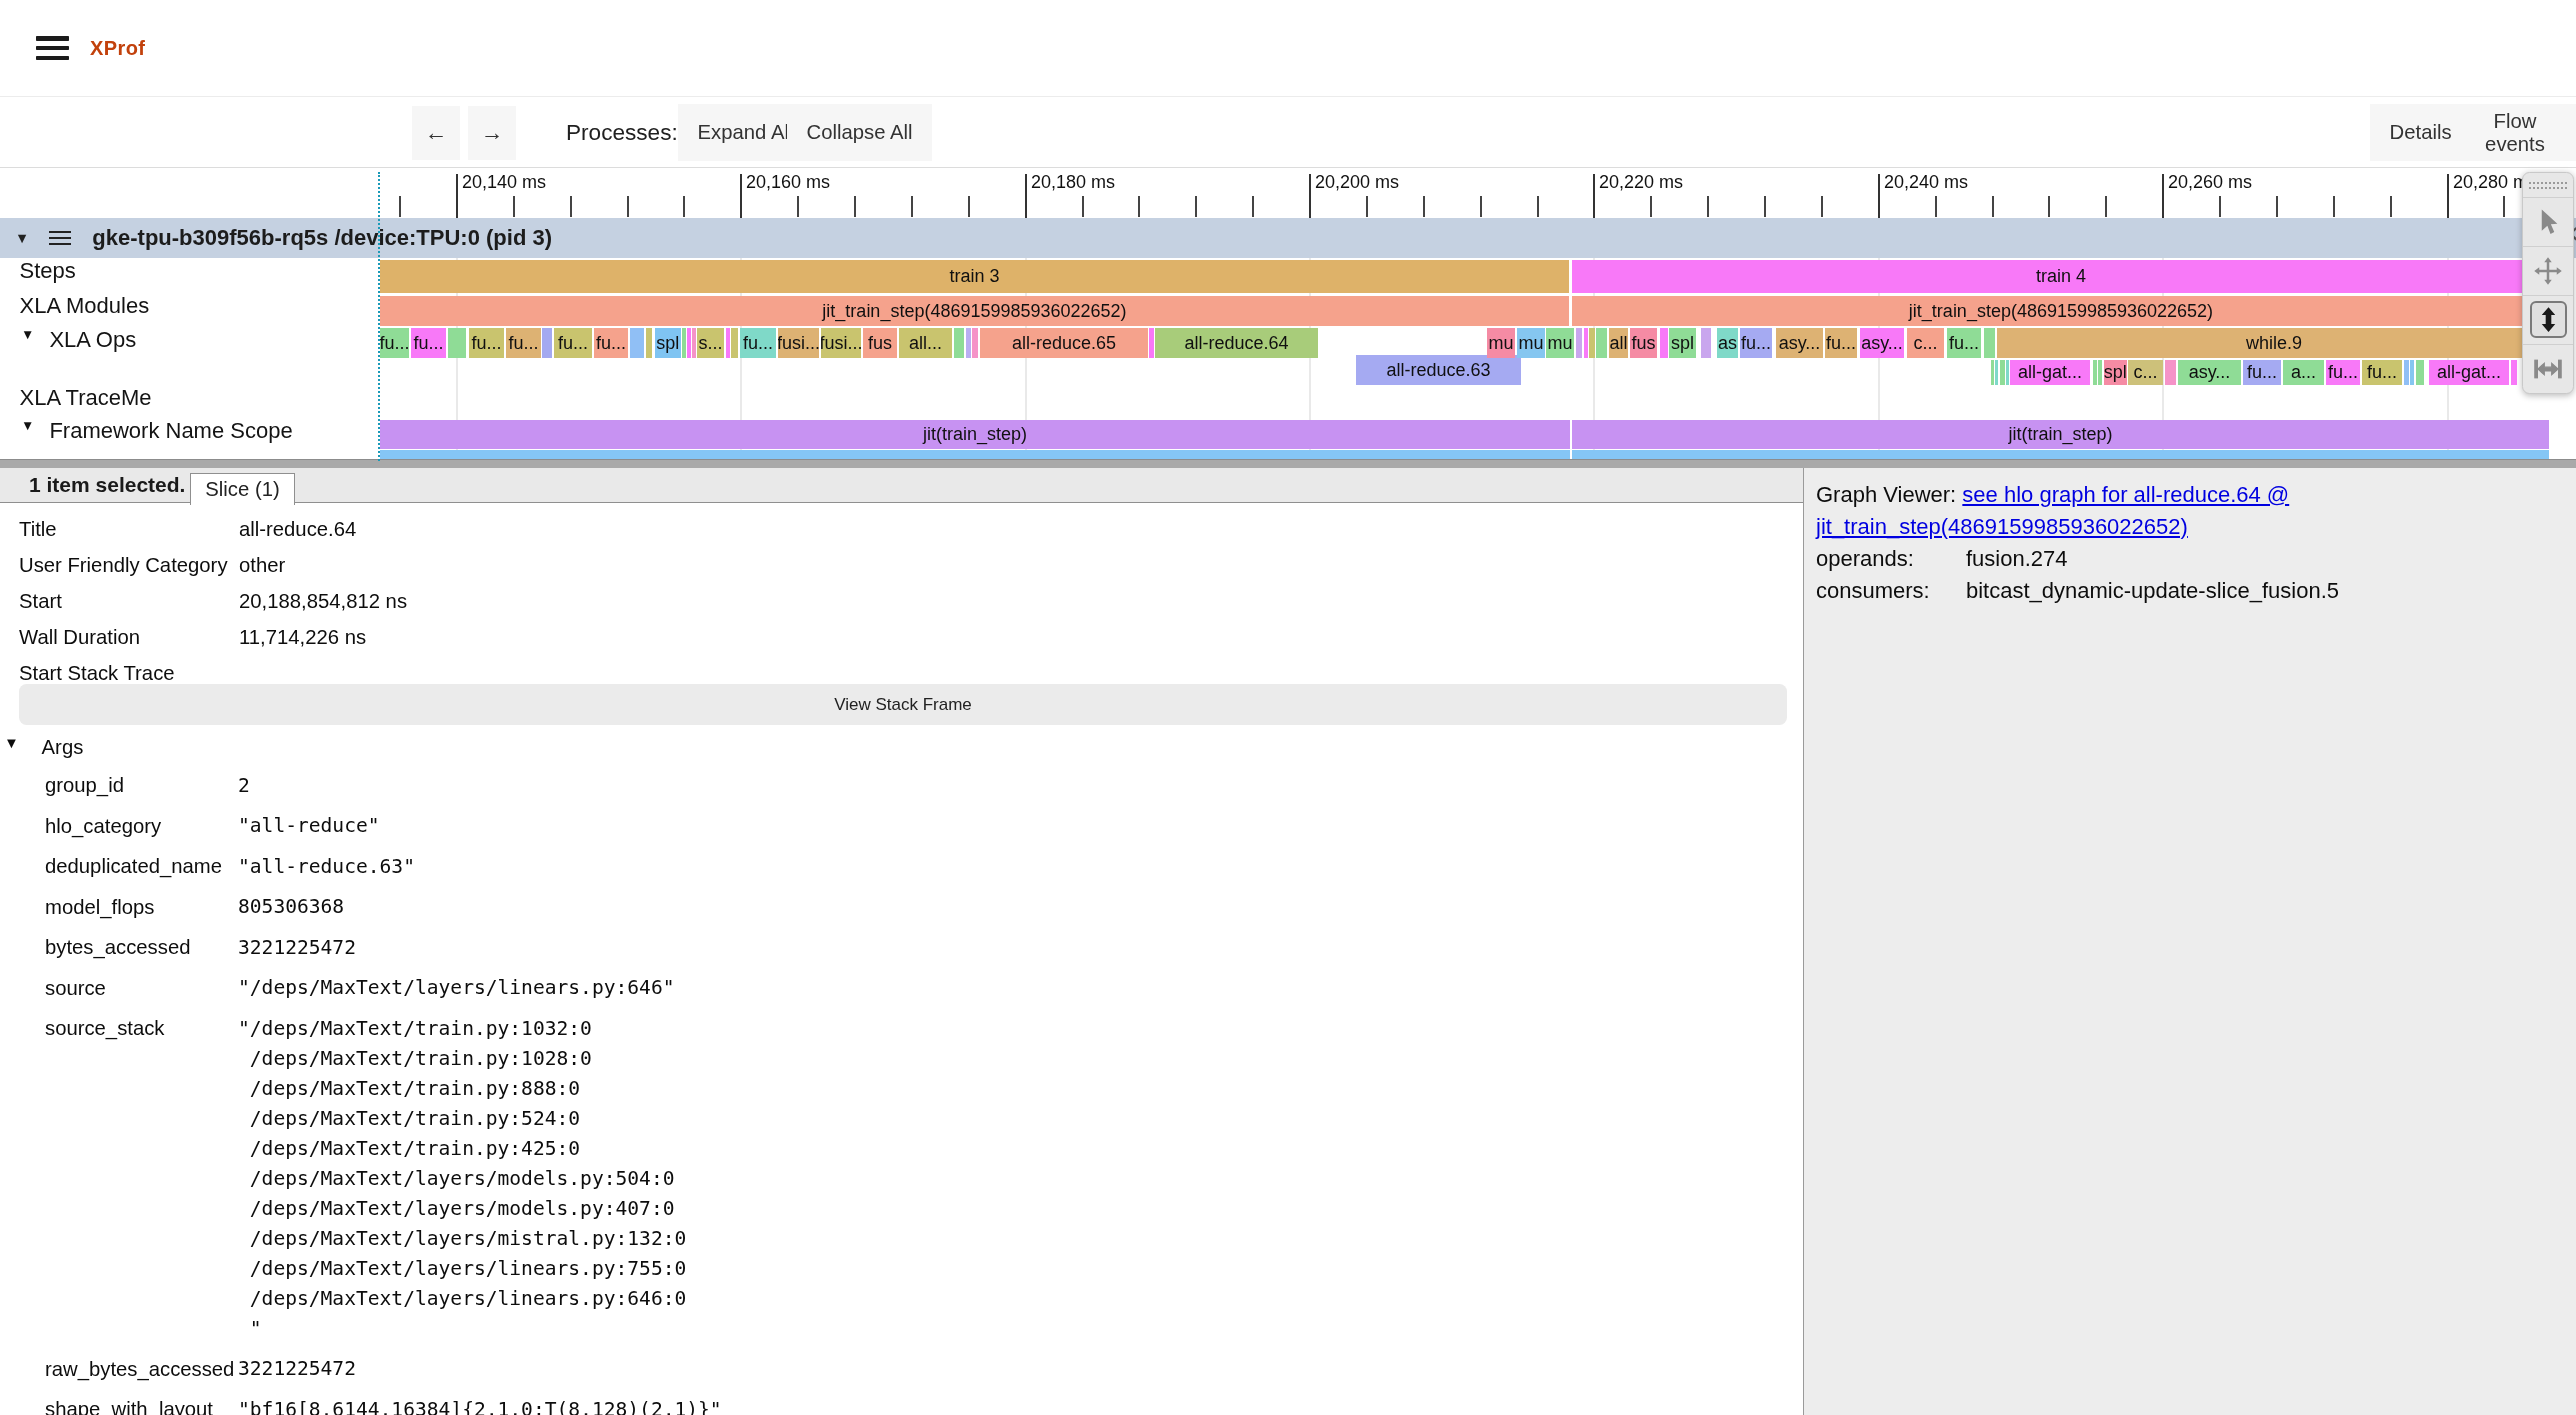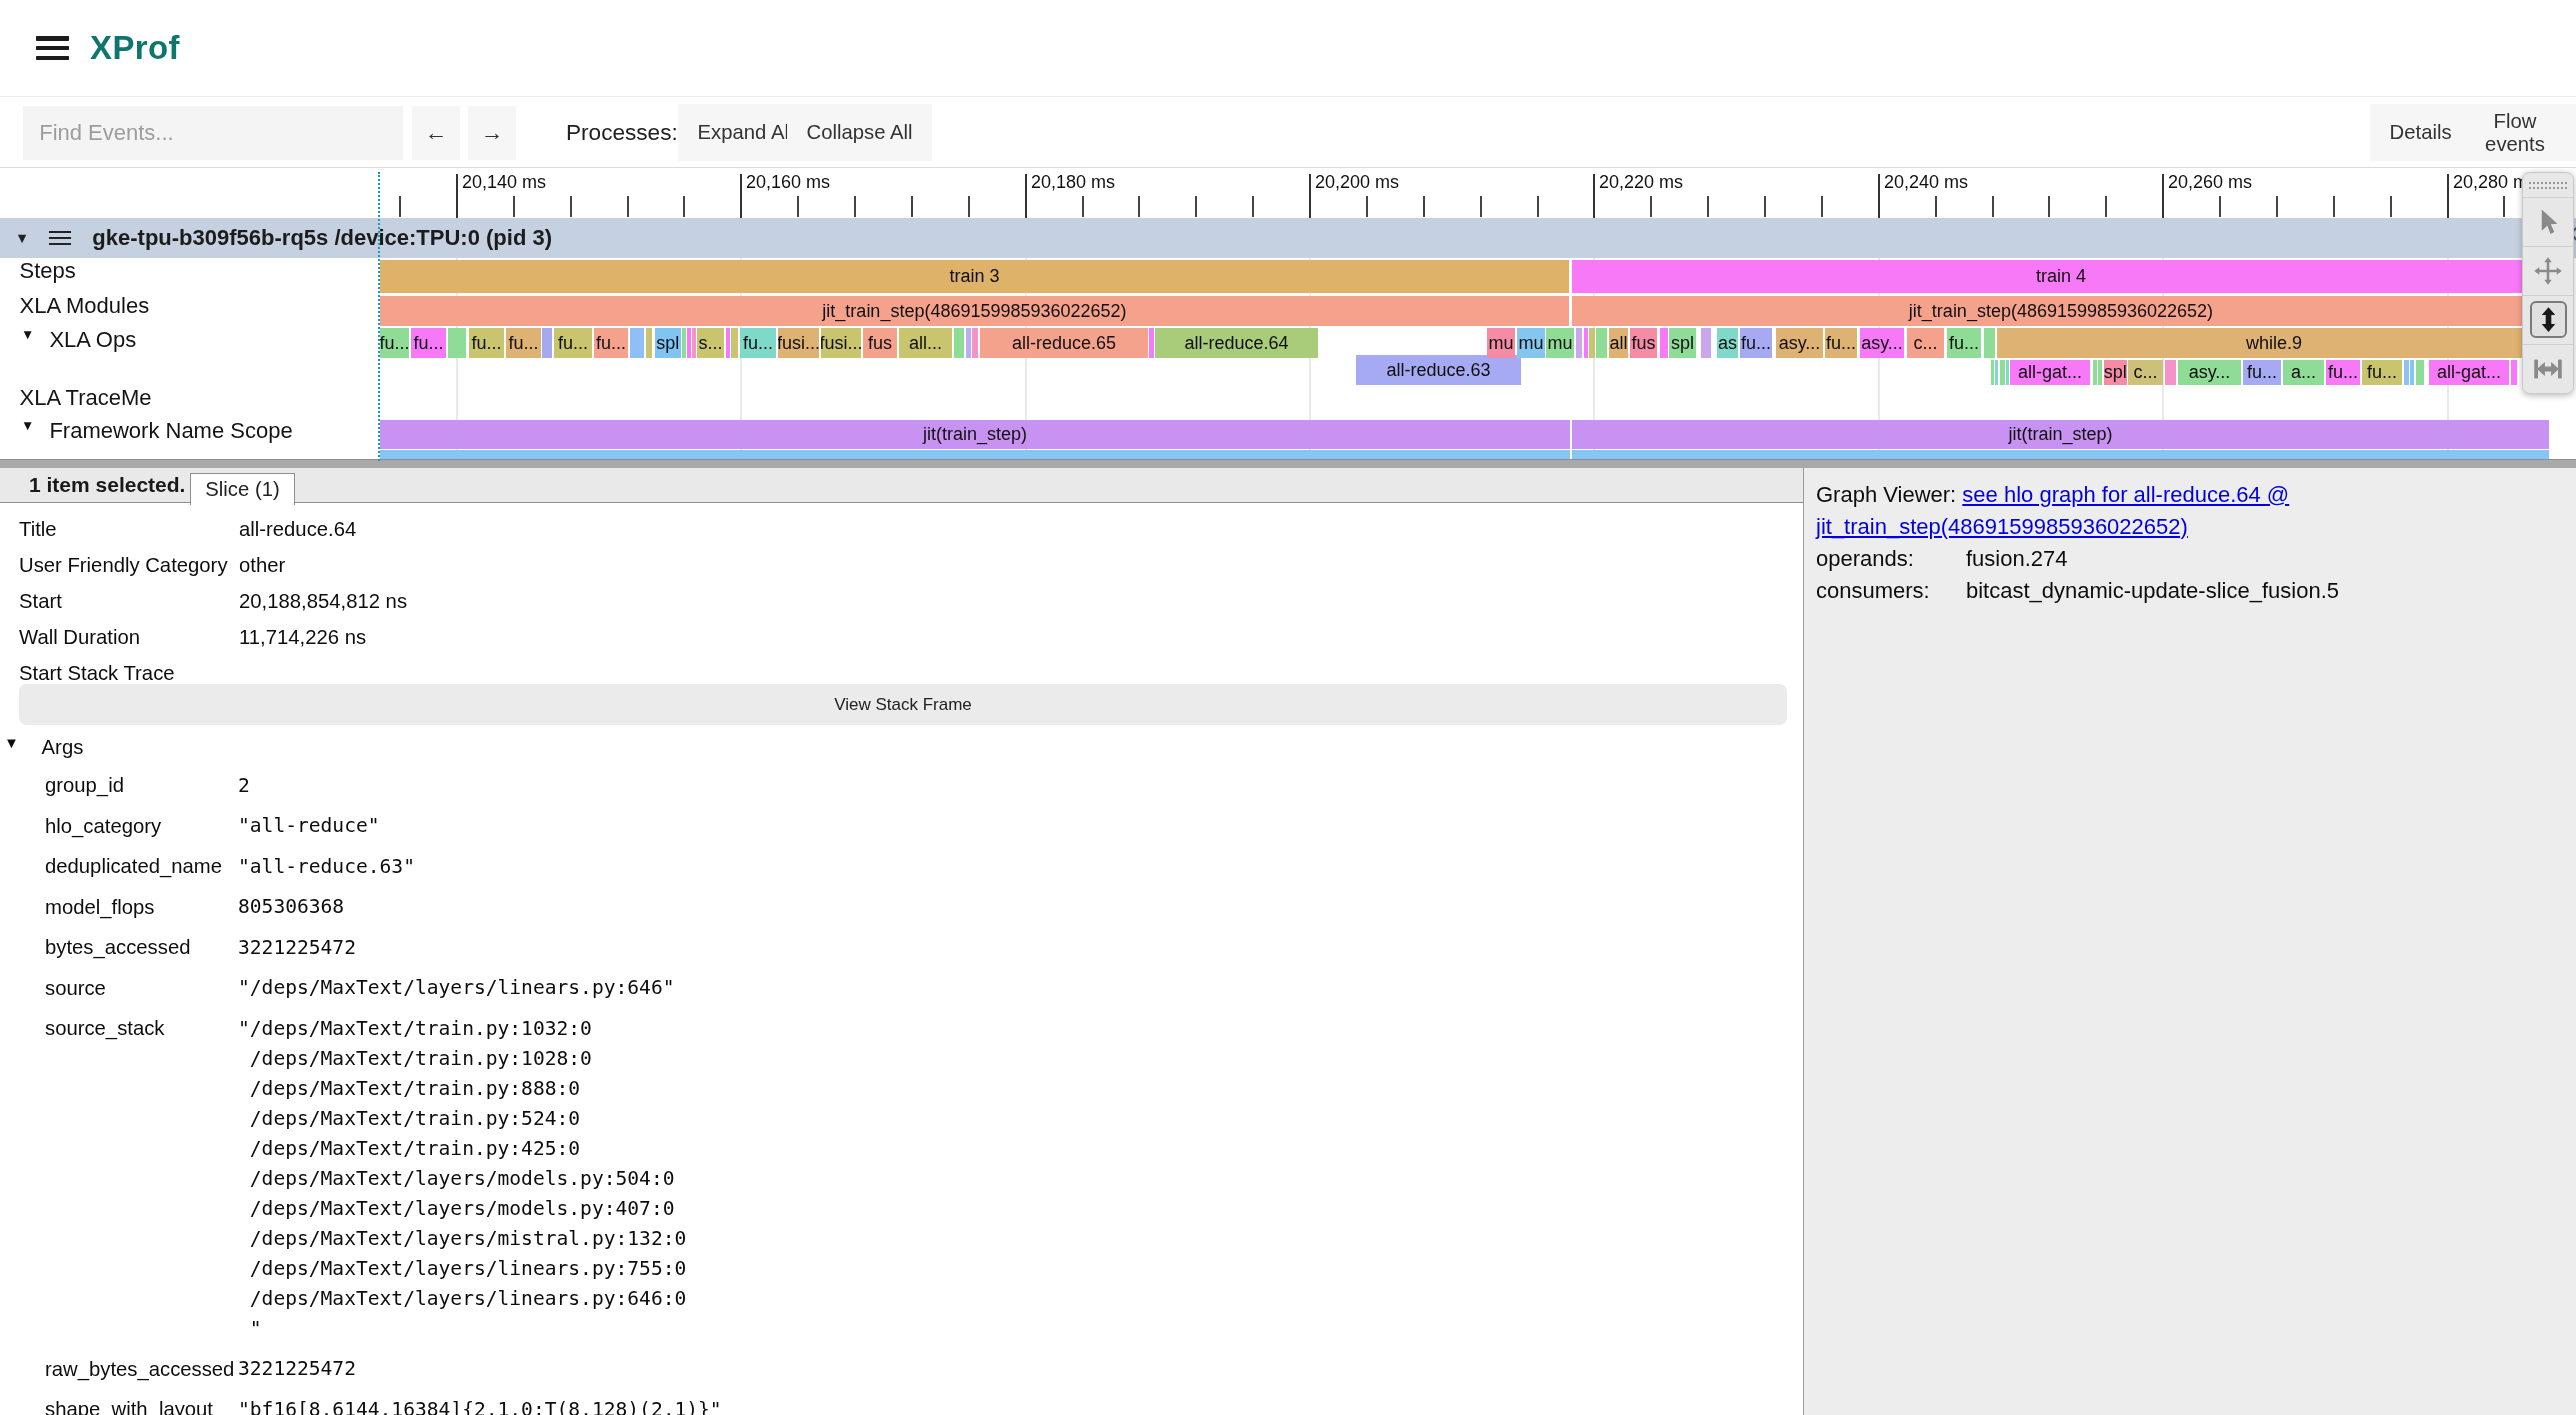--- a/index.html
+++ b/index.html
@@ -4,21 +4,21 @@
 <style>
   html,body{margin:0;padding:0;background:#fff;}
   .screen{position:relative;width:2576px;height:1416px;overflow:hidden;
           font-family:"Liberation Sans",sans-serif;color:#111;background:#fff;}
 
   
   .appbar{position:absolute;left:0;top:0;width:100%;height:96px;background:#fff;
           border-bottom:1.5px solid #ececec;display:flex;align-items:center;}
   .hamburger{width:33px;height:24px;margin-left:36px;display:flex;flex-direction:column;justify-content:space-between;cursor:pointer;}
   .hamburger div{height:4.5px;background:#1b1b1b;border-radius:0.8px;}
-  .apptitle{font-size:33px;font-weight:bold;color:#0f766e;margin-left:21px;letter-spacing:0.4px;}
+  .apptitle{font-size:20px;font-weight:bold;color:#c2410c;margin-left:21px;letter-spacing:0.4px;}
 
   
   .toolbar{position:absolute;left:0;top:98px;width:100%;height:69px;background:#fff;
            border-bottom:1.5px solid #dcdcdc;display:flex;align-items:center;}
   .find{position:absolute;left:22.6px;top:7.5px;width:380px;height:54px;background:#f4f4f4;border:none;outline:none;
         font-size:22px;padding:0 16.6px;color:#333;font-family:"Liberation Sans",sans-serif;box-sizing:border-box;}
   .find::placeholder{color:#9d9d9d;}
   .navbtn{position:absolute;top:7.5px;width:48px;height:54px;background:#f6f6f6;border:none;font-size:22.6px;color:#333;cursor:pointer;}
   .navprev{left:412px;} .navnext{left:468px;}
   .processes{position:absolute;left:566px;top:0;height:69px;display:flex;align-items:center;font-size:22.6px;color:#202020;}
@@ -98,21 +98,20 @@
   <div class="appbar">
     <div class="hamburger">
         <div></div>
         <div></div>
         <div></div>
       </div>
     <div class="apptitle">XProf</div>
   </div>
 
   <div class="toolbar">
-    <input class="find" placeholder="Find Events..." style="">
     <button class="navbtn navprev">←</button>
     <button class="navbtn navnext">→</button>
     <div class="processes">Processes:</div>
     <button class="tbbtn b-expand">Expand All</button>
     <button class="tbbtn b-collapse">Collapse All</button>
     <button class="tbbtn b-details">Details</button>
     <button class="tbbtn b-flow">Flow events</button>
   </div>
 
   <div class="ruler" id="ruler">

